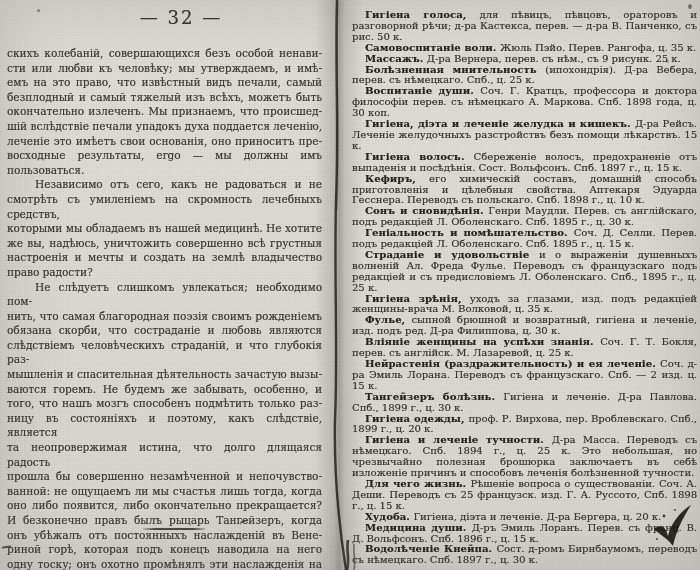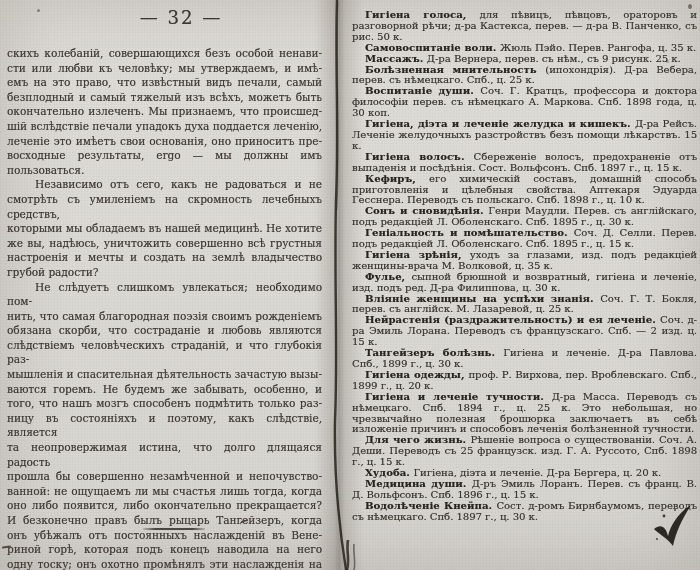--- a/index.html
+++ b/index.html
@@ -71,21 +71,21 @@
         <span class="line">безплодный и самый тяжелый изъ всѣхъ, можетъ быть</span>
         <span class="line">окончательно излеченъ. Мы признаемъ, что происшед-</span>
         <span class="line">шій вслѣдствіе печали упадокъ духа поддается леченію,</span>
         <span class="line">леченіе это имѣетъ свои основанія, оно приноситъ пре-</span>
         <span class="line para-end">восходные результаты, ergo — мы должны имъ пользоваться.</span>
         <span class="line indent">Независимо отъ сего, какъ не радоваться и не</span>
         <span class="line">смотрѣть съ умиленіемъ на скромность лечебныхъ средствъ,</span>
         <span class="line">которыми мы обладаемъ въ нашей медицинѣ. Не хотите</span>
         <span class="line">же вы, надѣюсь, уничтожить совершенно всѣ грустныя</span>
         <span class="line">настроенія и мечты и создать на землѣ владычество</span>
-        <span class="line para-end">грубой радости?</span>
+        <span class="line para-end">право радости?</span>
         <span class="line indent">Не слѣдуетъ слишкомъ увлекаться; необходимо пом-</span>
         <span class="line">нить, что самая благородная поэзія своимъ рожденіемъ</span>
         <span class="line">обязана скорби, что состраданіе и любовь являются</span>
         <span class="line">слѣдствіемъ человѣческихъ страданій, и что глубокія раз-</span>
         <span class="line">мышленія и спасительная дѣятельность зачастую вызы-</span>
         <span class="line">ваются горемъ. Не будемъ же забывать, особенно, и</span>
         <span class="line">того, что нашъ мозгъ способенъ подмѣтить только раз-</span>
         <span class="line">ницу въ состояніяхъ и поэтому, какъ слѣдствіе, является</span>
         <span class="line">та неопровержимая истина, что долго длящаяся радость</span>
         <span class="line">прошла бы совершенно незамѣченной и непочувство-</span>
@@ -111,20 +111,21 @@
     <p class="entry"><b>Гигіена голоса, </b><span>для пѣвицъ, пѣвцовъ, ораторовъ и разговорной рѣчи; д-ра Кастекса, перев. — д-ра В. Панченко, съ рис. 50 к.</span></p>
         <p class="entry"><b>Самовоспитаніе воли. </b><span>Жюль Пэйо. Перев. Рангофа, ц. 35 к.</span></p>
         <p class="entry"><b>Массажъ. </b><span>Д-ра Вернера, перев. съ нѣм., съ 9 рисунк. 25 к.</span></p>
         <p class="entry"><b>Болѣзненная мнительность </b><span>(ипохондрія). Д-ра Вебера, перев. съ нѣмецкаго. Спб., ц. 25 к.</span></p>
         <p class="entry"><b>Воспитаніе души. </b><span>Соч. Г. Кратцъ, профессора и доктора философіи перев. съ нѣмецкаго А. Маркова. Спб. 1898 года, ц. 30 коп.</span></p>
         <p class="entry"><b>Гигіена, діэта и леченіе желудка и кишекъ. </b><span>Д-ра Рейсъ. Леченіе желудочныхъ разстройствъ безъ помощи лѣкарствъ. 15 к.</span></p>
         <p class="entry"><b>Гигіена волосъ. </b><span>Сбереженіе волосъ, предохраненіе отъ выпаденія и посѣдѣнія. Сост. Вольфсонъ. Спб. 1897 г., ц. 15 к.</span></p>
         <p class="entry"><b>Кефиръ, </b><span>его химическій составъ, домашній способъ приготовленія и цѣлебныя свойства. Аптекаря Эдуарда Гесснера. Переводъ съ польскаго. Спб. 1898 г., ц. 10 к.</span></p>
         <p class="entry"><b>Сонъ и сновидѣнія. </b><span>Генри Маудли. Перев. съ англійскаго, подъ редакціей Л. Оболенскаго. Спб. 1895 г., ц. 30 к.</span></p>
         <p class="entry"><b>Геніальность и помѣшательство. </b><span>Соч. Д. Селли. Перев. подъ редакціей Л. Оболенскаго. Спб. 1895 г., ц. 15 к.</span></p>
+        <p class="entry"><b>Страданіе и удовольствіе </b><span>и о выраженіи душевныхъ волненій Ал. Фреда Фулье. Переводъ съ французскаго подъ редакціей и съ предисловіемъ Л. Оболенскаго. Спб., 1895 г., ц. 25 к.</span></p>
         <p class="entry"><b>Гигіена зрѣнія, </b><span>уходъ за глазами, изд. подъ редакціей женщины-врача М. Волковой, ц. 35 к.</span></p>
         <p class="entry"><b>Фулье, </b><span>сыпной брюшной и возвратный, гигіена и леченіе, изд. подъ ред. Д-ра Филиппова, ц. 30 к.</span></p>
         <p class="entry"><b>Вліяніе женщины на успѣхи знанія. </b><span>Соч. Г. Т. Бокля, перев. съ англійск. М. Лазаревой, ц. 25 к.</span></p>
         <p class="entry"><b>Нейрастенія (раздражительность) и ея леченіе. </b><span>Соч. д-ра Эмиль Лорана. Переводъ съ французскаго. Спб. — 2 изд. ц. 15 к.</span></p>
         <p class="entry"><b>Тангейзеръ болѣзнь. </b><span>Гигіена и леченіе. Д-ра Павлова. Спб., 1899 г., ц. 30 к.</span></p>
         <p class="entry"><b>Гигіена одежды, </b><span>проф. Р. Вирхова, пер. Вроблевскаго. Спб., 1899 г., ц. 20 к.</span></p>
         <p class="entry"><b>Гигіена и леченіе тучности. </b><span>Д-ра Масса. Переводъ съ нѣмецкаго. Спб. 1894 г., ц. 25 к. Это небольшая, но чрезвычайно полезная брошюрка заключаетъ въ себѣ изложеніе причинъ и способовъ леченія болѣзненной тучности.</span></p>
         <p class="entry"><b>Для чего жизнь. </b><span>Рѣшеніе вопроса о существованіи. Соч. А. Деши. Переводъ съ 25 французск. изд. Г. А. Руссото, Спб. 1898 г., ц. 15 к.</span></p>
         <p class="entry"><b>Худоба. </b><span>Гигіена, діэта и леченіе. Д-ра Бергера, ц. 20 к.</span></p>
         <p class="entry"><b>Медицина души. </b><span>Д-ръ Эмиль Лоранъ. Перев. съ франц. В. Д. Вольфсонъ. Спб. 1896 г., ц. 15 к.</span></p>

